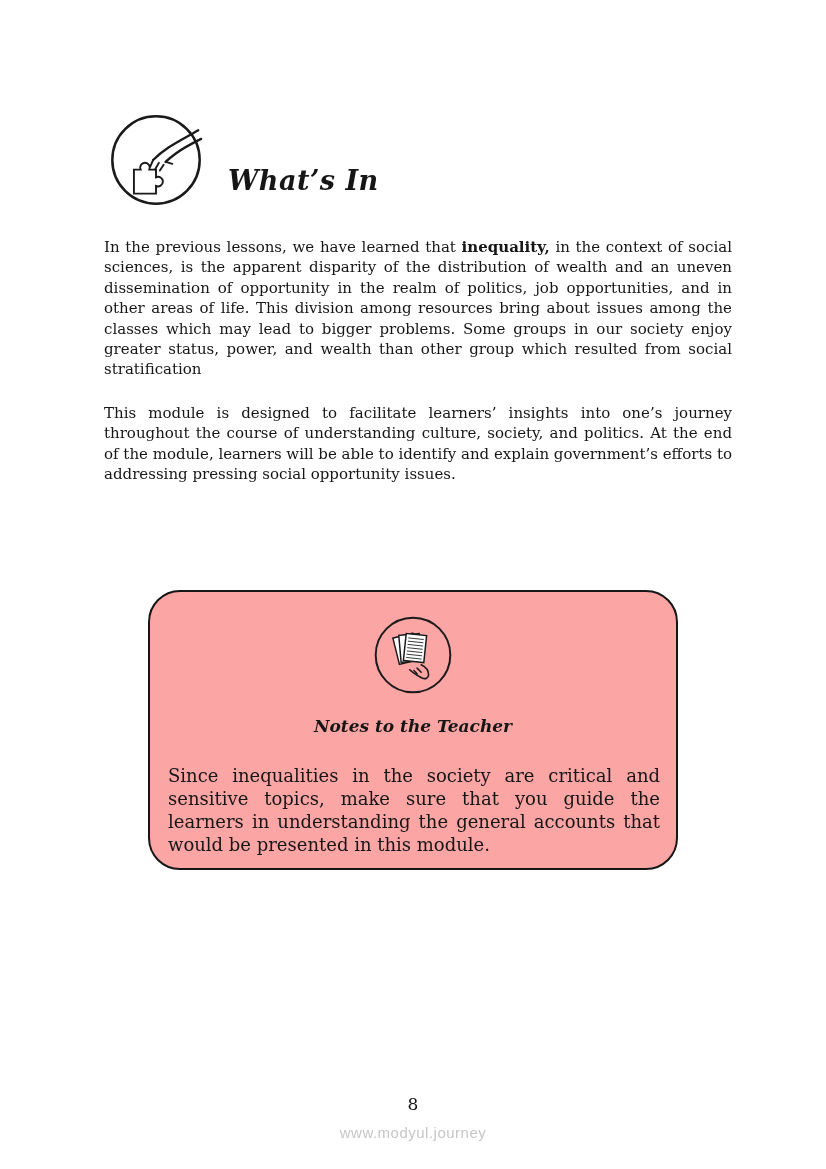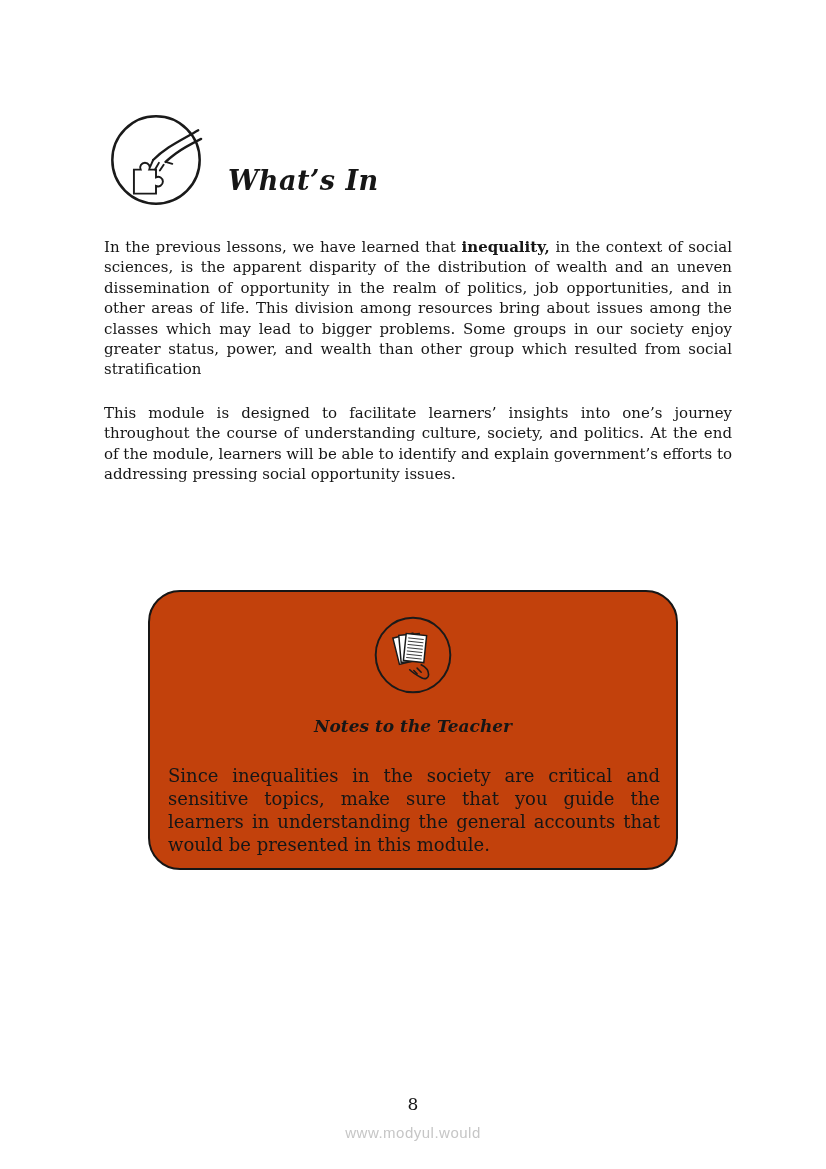--- a/index.html
+++ b/index.html
@@ -49,21 +49,21 @@
   .body-paragraph strong { font-weight: bold; }
   
   .notes-box {
     position: absolute;
     left: 148px;
     top: 590px;
     width: 530px;
     height: 280px;
     border: 2px solid #161616;
     border-radius: 32px;
-    background: #c2410c;
+    background: #fca5a5;
   }
   .notes-icon-wrap {
     position: absolute;
     left: 50%;
     top: 22px;
     transform: translateX(-50%);
     width: 82px;
     height: 82px;
   }
   .notes-title {
@@ -148,15 +148,15 @@
 
         <path class="ink" stroke-width="2" stroke-linecap="round" d="M60 62 c6 3 9 7 9 12 c0 4 -4 6 -8 4 c-6 -3 -11 -6 -15 -10"></path>
         <path class="ink" stroke-width="1.8" stroke-linecap="round" d="M55 66 l5 5 M51 69 l4 4"></path>
       </svg>
     </span>
     <div class="notes-title">Notes to the Teacher</div>
     <p class="notes-body">Since inequalities in the society are critical and sensitive topics, make sure that you guide the learners in understanding the general accounts that would be presented in this module.</p>
   </div>
 
   <div class="page-number">8</div>
-  <div class="watermark">www.modyul.would</div>
+  <div class="watermark">www.modyul.journey</div>
 
 </div>
 
 </body></html>

